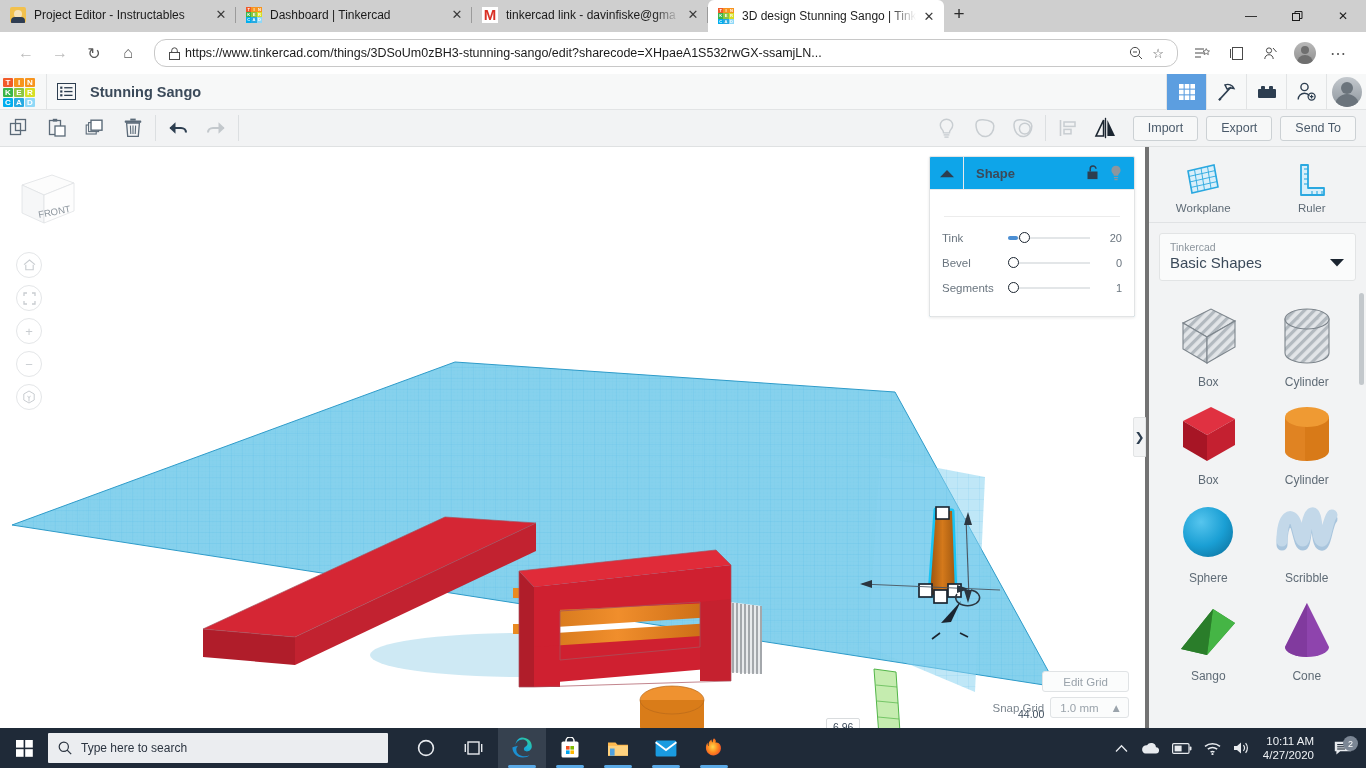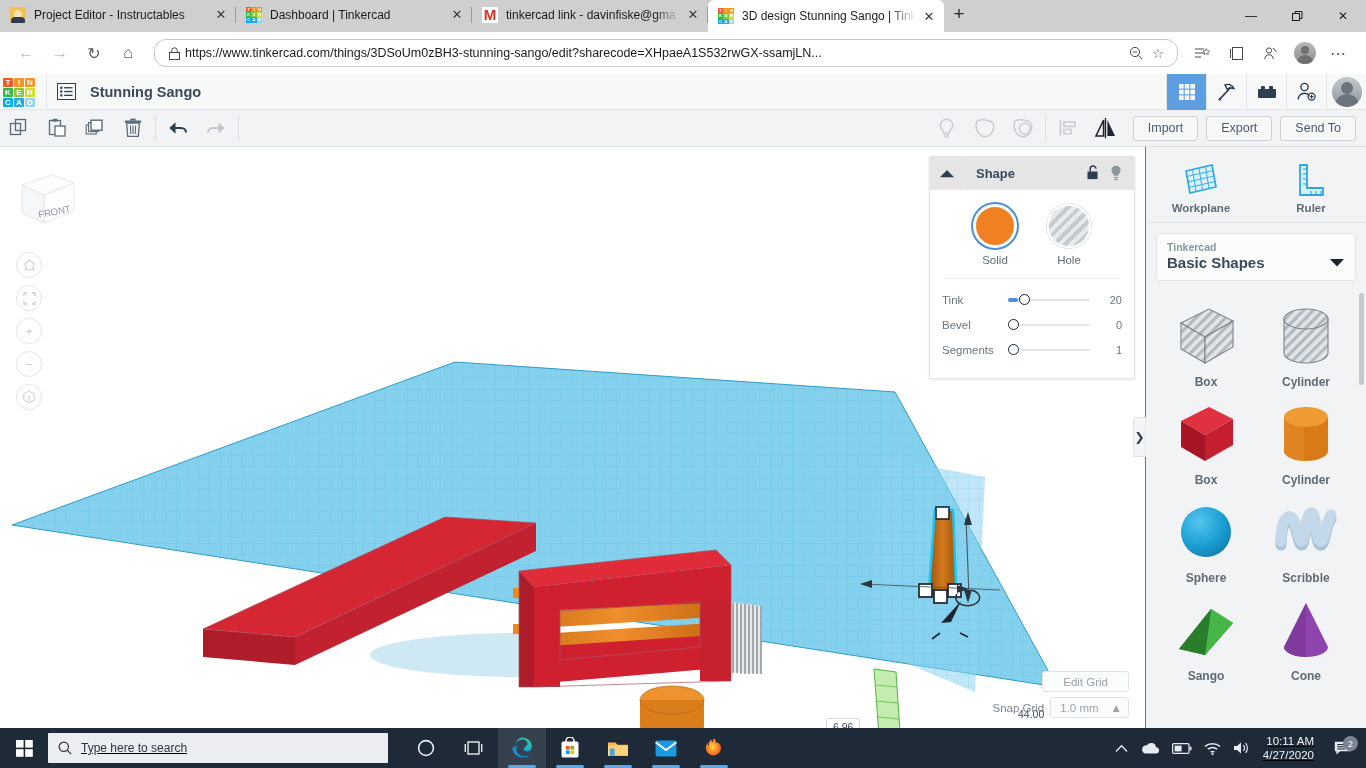--- a/index.html
+++ b/index.html
@@ -183,21 +183,21 @@
   .panel-toggle {
     position: absolute; left: 1133px; top: 417px; width: 13px; height: 40px;
     background: #f3f4f5; border: 1px solid #e2e4e5; border-radius: 2px 0 0 2px;
     display: flex; align-items: center; justify-content: center;
     font-size: 12px; color: #2d3e50; z-index: 5;
   }
 
   
   .shape-panel {
     position: absolute; left: 929px; top: 156px; width: 206px;
-    background: #e5e5e5; border: 1px solid #e2e4e5; border-radius: 2px;
+    background: #0ea5e9; border: 1px solid #e2e4e5; border-radius: 2px;
     box-shadow: 0 1px 3px rgba(0,0,0,.09); z-index: 4;
   }
   .sp-head { height: 33px; display: flex; align-items: center; border-bottom: 1px solid #e8eaeb; }
   .sp-collapse {
     width: 34px; height: 33px; display: flex; align-items: center; justify-content: center;
     border-right: 1px solid #e8eaeb; color: #2d3e50; font-size: 10px;
   }
   .sp-title { font-size: 13px; font-weight: bold; color: #3b4a5a; margin-left: 12px; }
   .sp-head-icons { margin-left: auto; display: flex; gap: 10px; padding-right: 12px; color: #2d3e50; }
   .sp-body { background: #fff; padding: 14px 12px 14px; }
@@ -223,21 +223,21 @@
   .sp-fill { position: absolute; top: 6px; height: 4px; background: #4b8fd4; border-radius: 2px; }
   .sp-knob {
     position: absolute; top: 2px; width: 11px; height: 11px; border-radius: 50%;
     background: #fff; border: 1.5px solid #1b2530;
   }
   .sp-val { font-size: 11px; color: #6a757f; width: 22px; text-align: right; }
 
   
   .sidebar {
     position: absolute; left: 1145px; top: 147px; width: 221px; height: 585px;
-    background: #f2f3f4; border-left: 1px solid #737373; overflow: hidden; font-weight: bold;
+    background: #f2f3f4; border-left: 4px solid #737373; overflow: hidden;
   }
   .sb-tools { display: flex; padding: 14px 0 8px; }
   .sb-tool { flex: 1; text-align: center; }
   .sb-tool .ic { height: 36px; display: flex; align-items: flex-end; justify-content: center; }
   .sb-tool .tl { font-size: 11.5px; color: #5f6b76; margin-top: 5px; }
   .sb-rule { height: 1px; background: #e0e2e4; }
   .sb-select {
     margin: 10px 10px 0; background: #fafbfb; border: 1px solid #e2e4e5; border-radius: 3px;
     padding: 7px 10px 9px; display: flex; align-items: flex-end;
   }
@@ -255,21 +255,21 @@
   }
   .sb-item .nm { font-size: 12px; color: #5f6b76; margin-top: 2px; }
   .sb-scroll {
     position: absolute; right: 2px; top: 0; width: 5px; height: 92px;
     background: #c3c8cc; border-radius: 3px;
   }
 
   
   .taskbar {
     position: absolute; left: 0; bottom: 0; width: 1366px; height: 40px;
-    background: #1f2a38; display: flex; align-items: center; text-decoration: underline;
+    background: #1f2a38; display: flex; align-items: center;
   }
   .tb-start { width: 48px; height: 40px; display: flex; align-items: center; justify-content: center; }
   .tb-search {
     width: 340px; height: 30px; background: #ebedf0; border-radius: 1px;
     display: flex; align-items: center; padding: 0 10px; gap: 9px; margin-left: 0px;
   }
   .tb-search .ph { font-size: 12px; color: #2b3440; }
   .tb-icons { display: flex; align-items: center; gap: 0px; margin-left: 14px; }
   .tb-ic {
     width: 48px; height: 40px; display: flex; align-items: center; justify-content: center;
@@ -773,30 +773,20 @@
           <svg width="12" height="16" viewBox="0 0 12 16">
               <path d="M6 0.8c2.7 0 4.6 2 4.6 4.4 0 2-1.3 3-2 4-.3.5-.4 1.1-.4 1.6H3.8c0-.5-.1-1.1-.4-1.6-.7-1-2-2-2-4C1.4 2.8 3.3.8 6 .8z" fill="#8d969e"></path>
               <rect x="3.9" y="12" width="4.2" height="1.2" fill="#8d969e"></rect>
               <rect x="4.4" y="14" width="3.2" height="1.2" fill="#8d969e"></rect>
             </svg>
         </span>
       </div>
     </div>
 
     <div class="sp-body">
-      <div class="swatches">
-        <div class="swatch">
-          <div class="sw-circle sw-solid"></div>
-          <div class="sw-label">Solid</div>
-        </div>
-        <div class="swatch">
-          <div class="sw-circle sw-hole"></div>
-          <div class="sw-label">Hole</div>
-        </div>
-      </div>
 
       <div class="sp-rule"></div>
 
       <div class="sp-row">
         <span class="lbl">Tink</span>
         <span class="sp-slider">
           <span class="sp-track"></span>
           <span class="sp-fill" style="left:0; width:10px;"></span>
           <span class="sp-knob" style="left:11px;"></span>
         </span>

